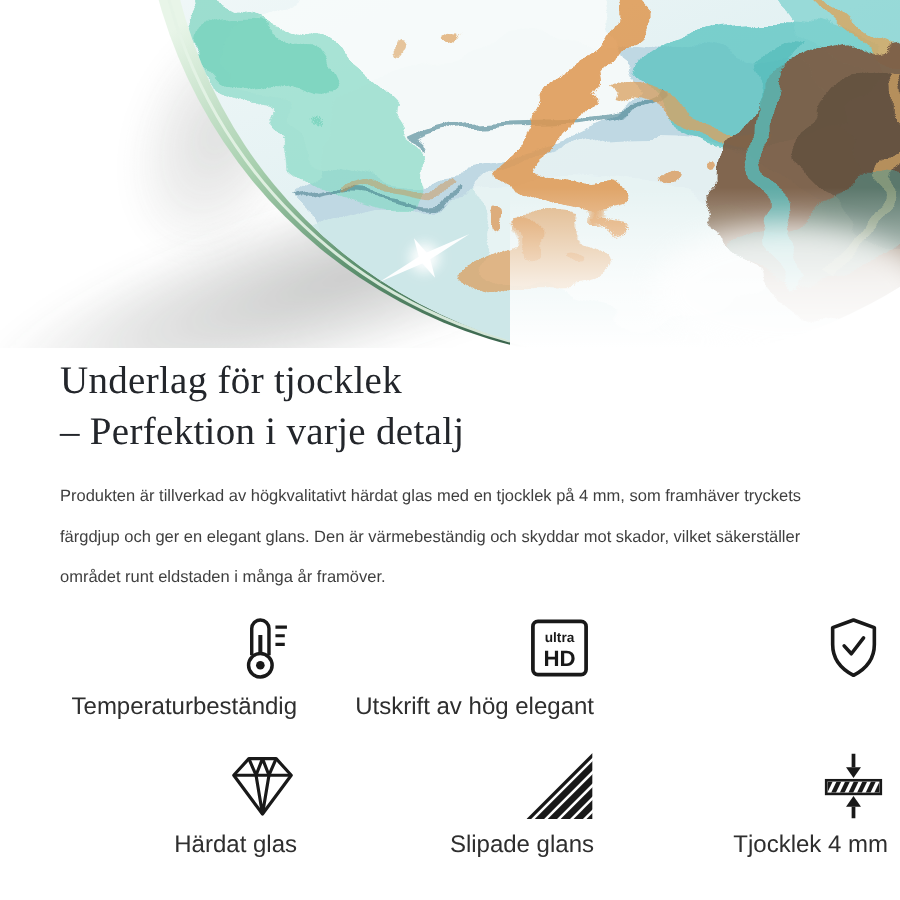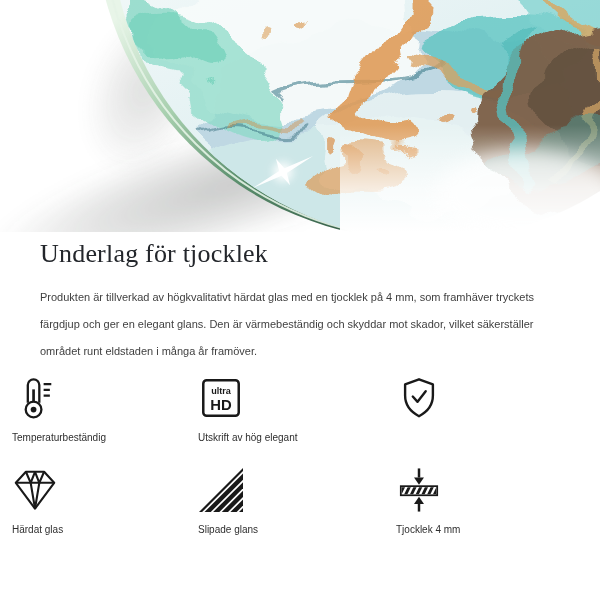--- a/index.html
+++ b/index.html
@@ -4,24 +4,24 @@
 <style>
   html,body{margin:0;padding:0;width:600px;height:600px;background:#ffffff;overflow:hidden;
     font-family:"Liberation Sans",sans-serif;color:#3d3d3d;}
   .hero{position:relative;width:600px;height:232px;}
   .hero svg{display:block;}
   .content{padding:0 40px;}
   h1{margin:5px 0 0 0;font-family:"Liberation Serif","DejaVu Serif",serif;font-weight:500;
      font-size:26px;line-height:34px;color:#23262b;letter-spacing:.2px;}
   .desc{margin:13px 0 0 0;max-width:528px;font-size:11px;line-height:27px;color:#3f3f3f;}
   .features{margin:10px 0 0 -28px;display:grid;grid-template-columns:186px 198px 196px;row-gap:22px;}
-  .feature{display:flex;flex-direction:column;align-items:flex-start;}
+  .feature{display:flex;flex-direction:column;align-items:flex-end;}
   .icon-wrap{height:46px;display:flex;align-items:flex-end;justify-content:center;margin-bottom:9px;}
   .icon-wrap svg{display:block;}
-  .f-label{font-size:10px;line-height:15px;color:#2e2e2e;text-align:center;}
+  .f-label{font-size:16px;line-height:15px;color:#2e2e2e;text-align:center;}
   .ic{stroke:#191919;fill:none;}
 </style>
 </head>
 <body>
 
 <div class="hero">
   <svg width="600" height="232" viewBox="0 0 600 232">
     <defs>
       <clipPath id="gClip">
           <circle cx="430" cy="-80" r="320"></circle>
@@ -107,20 +107,21 @@
       <circle r="10" fill="#ffffff" opacity=".9" filter="url(#blurSpark)"></circle>
       <path d="M-34,0 L-3,-2.6 L0,-15 L3,-2.6 L34,0 L3,2.6 L0,15 L-3,2.6 Z" fill="#ffffff" opacity=".95"></path>
       <circle r="2.6" fill="#ffffff"></circle>
     </g>
   </svg>
 </div>
 
 <div class="content">
   <h1>
     <span>Underlag för tjocklek</span><br>
+    <span>– Perfektion i varje detalj</span>
   </h1>
 
   <p class="desc">Produkten är tillverkad av högkvalitativt härdat glas med en tjocklek på 4 mm, som framhäver tryckets färgdjup och ger en elegant glans. Den är värmebeständig och skyddar mot skador, vilket säkerställer området runt eldstaden i många år framöver.</p>
 
   <div class="features">
 
     <div class="feature">
       <div class="icon-wrap">
         <svg width="46" height="46" viewBox="0 0 48 48">
           <g class="ic" stroke-width="2.4">

